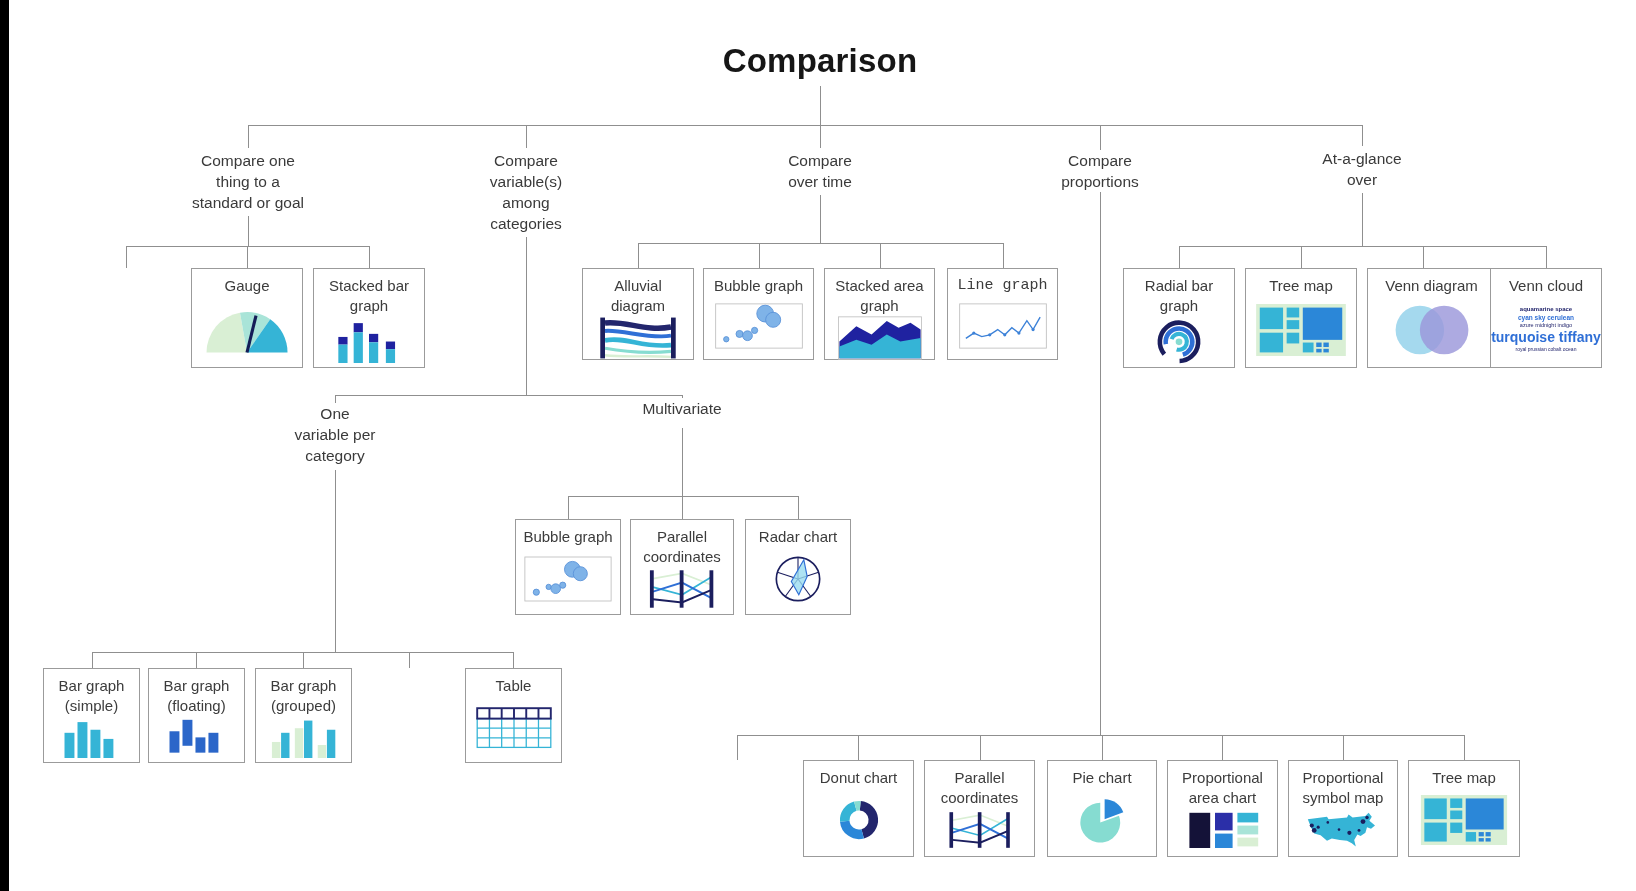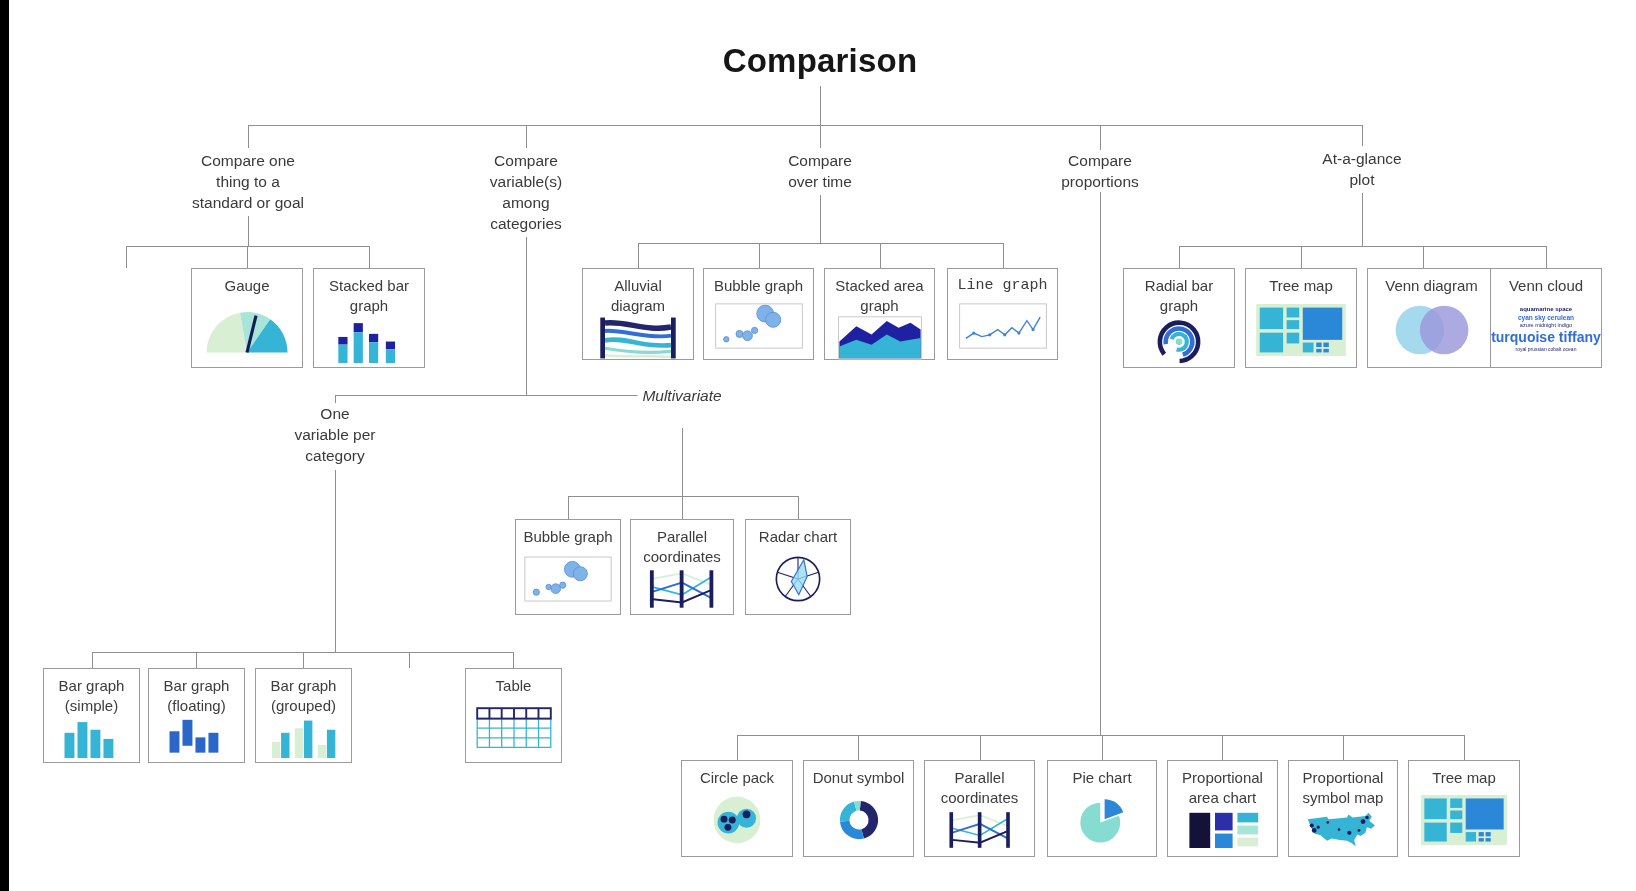--- a/index.html
+++ b/index.html
@@ -94,25 +94,25 @@
 standard or goal</div>
   <div class="branch-label" style="left:526px;top:150px;">Compare
 variable(s)
 among
 categories</div>
   <div class="branch-label" style="left:820px;top:150px;">Compare
 over time</div>
   <div class="branch-label" style="left:1100px;top:150px;">Compare
 proportions</div>
   <div class="branch-label" style="left:1362px;top:148px;">At-a-glance
-plot</div>
+over</div>
   <div class="branch-label" style="left:335px;top:403px;">One
 variable per
 category</div>
-  <div class="branch-label" style="left:682px;top:385px;font-style:italic;">Multivariate</div>
+  <div class="branch-label" style="left:682px;top:398px;">Multivariate</div>
 
 
   <div class="node" style="left:191px;top:268px;width:112px;height:100px;">
     <div class="node-label">Gauge</div>
     <div class="icon-wrap">
         <svg width="90" height="46" viewBox="0 0 100 50">
       <path d="M50,50 L5,50 A45,45 0 0 1 42.2,5.7 Z" fill="#d9efd4"></path>
       <path d="M50,50 L42.2,5.7 A45,45 0 0 1 75.8,13.1 Z" fill="#a9e4d8"></path>
       <path d="M50,50 L75.8,13.1 A45,45 0 0 1 95,50 Z" fill="#35b4d6"></path>
       <line x1="50" y1="50" x2="60" y2="9" stroke="#141d57" stroke-width="3.5"></line>
@@ -370,39 +370,23 @@
         <line x1="19.3" y1="4" x2="19.3" y2="17"></line>
             <line x1="34.6" y1="4" x2="34.6" y2="17"></line>
         <line x1="50" y1="4" x2="50" y2="17"></line>
             <line x1="65.3" y1="4" x2="65.3" y2="17"></line>
             <line x1="80.6" y1="4" x2="80.6" y2="17"></line>
       </g>
     </svg>
       </div>
   </div>
 
-  <div class="node" style="left:681px;top:760px;width:112px;height:97px;">
-    <div class="node-label">Circle pack</div>
-    <div class="icon-wrap">
-        <svg width="58" height="52" viewBox="0 0 60 60">
-      <circle cx="30" cy="30" r="27" fill="#d9efd4"></circle>
-      <circle cx="20" cy="33" r="12.5" fill="#35b4d6"></circle>
-      <circle cx="41" cy="28" r="11" fill="#35b4d6"></circle>
-      <g fill="#1b1e5e">
-        <circle cx="15" cy="29" r="4"></circle>
-            <circle cx="24.5" cy="30" r="4"></circle>
-            <circle cx="19.5" cy="38.5" r="4"></circle>
-        <circle cx="41" cy="23.5" r="4.5"></circle>
-      </g>
-    </svg>
-      </div>
-  </div>
 
   <div class="node" style="left:803px;top:760px;width:111px;height:97px;">
-    <div class="node-label">Donut symbol</div>
+    <div class="node-label">Donut chart</div>
     <div class="icon-wrap">
         <svg width="56" height="52" viewBox="0 0 60 60">
       <g fill="none" stroke-width="11">
         <path d="M31.44,13.56 A16.5,16.5 0 0 1 34.27,45.94" stroke="#23266d"></path>
         <path d="M34.27,45.94 A16.5,16.5 0 0 1 13.56,31.44" stroke="#2b87d8"></path>
         <path d="M13.56,31.44 A16.5,16.5 0 0 1 25.73,14.06" stroke="#35b4d6"></path>
         <path d="M25.73,14.06 A16.5,16.5 0 0 1 31.44,13.56" stroke="#86dcd1"></path>
       </g>
     </svg>
       </div>

